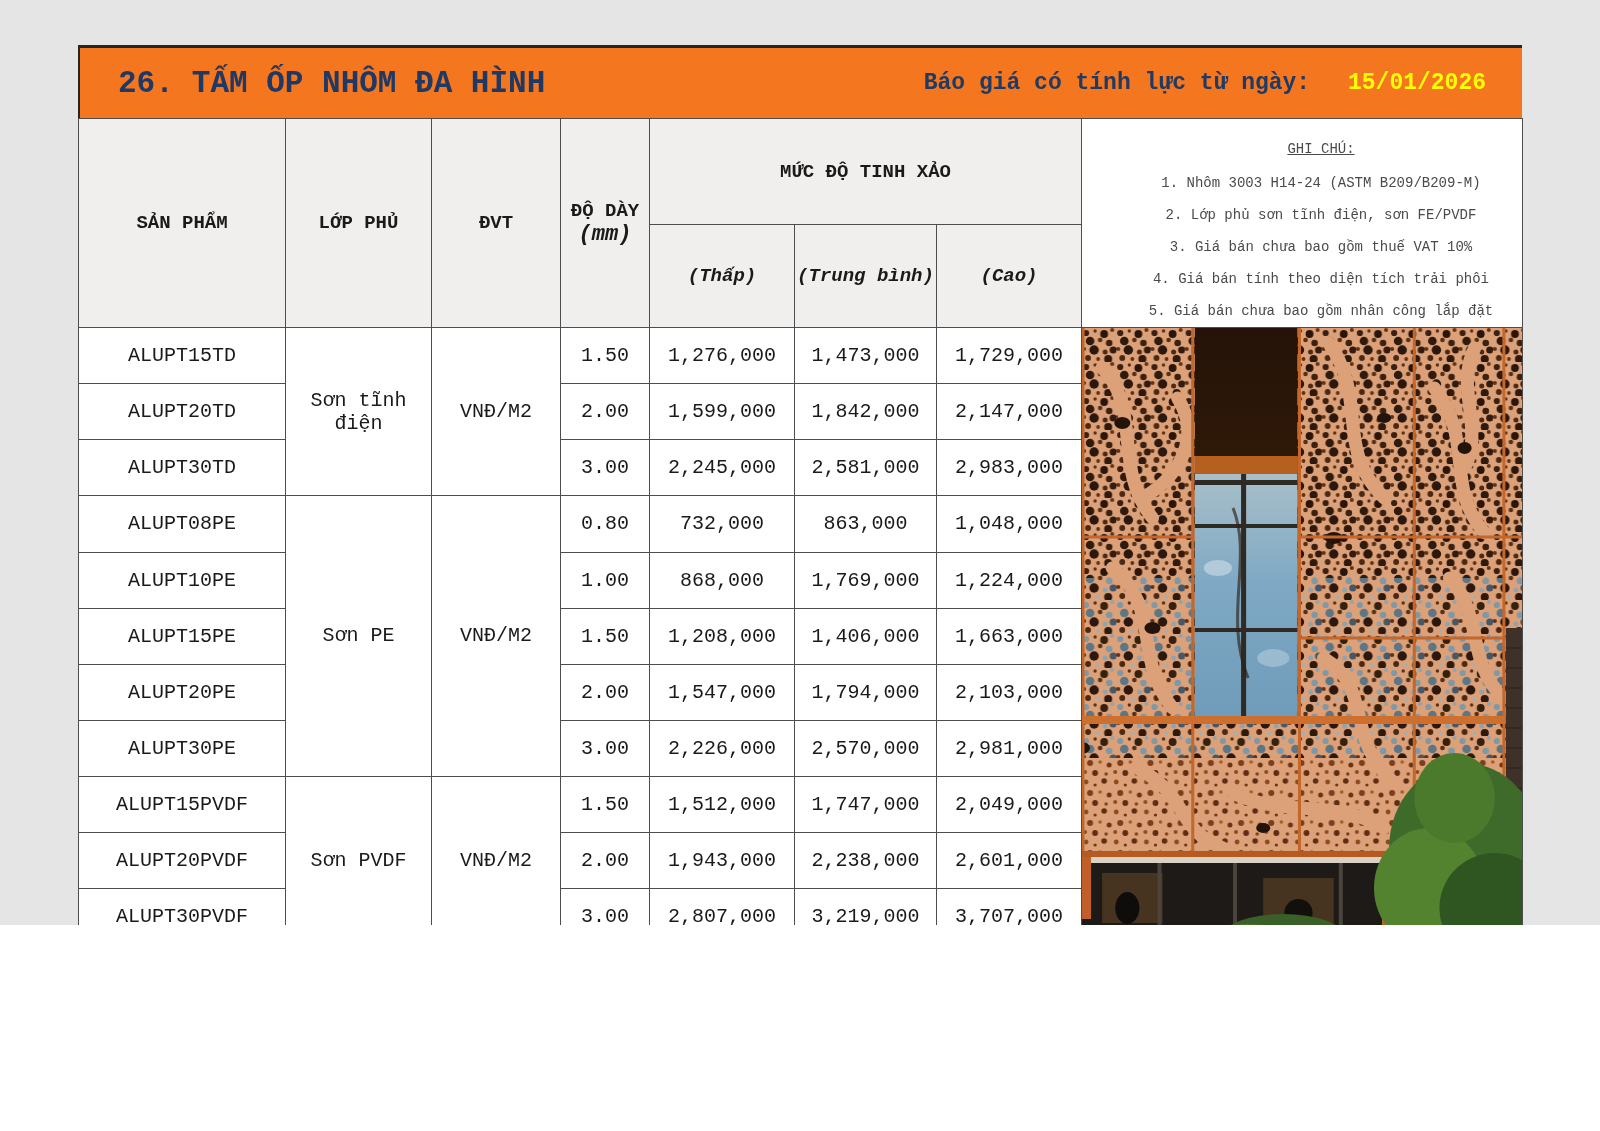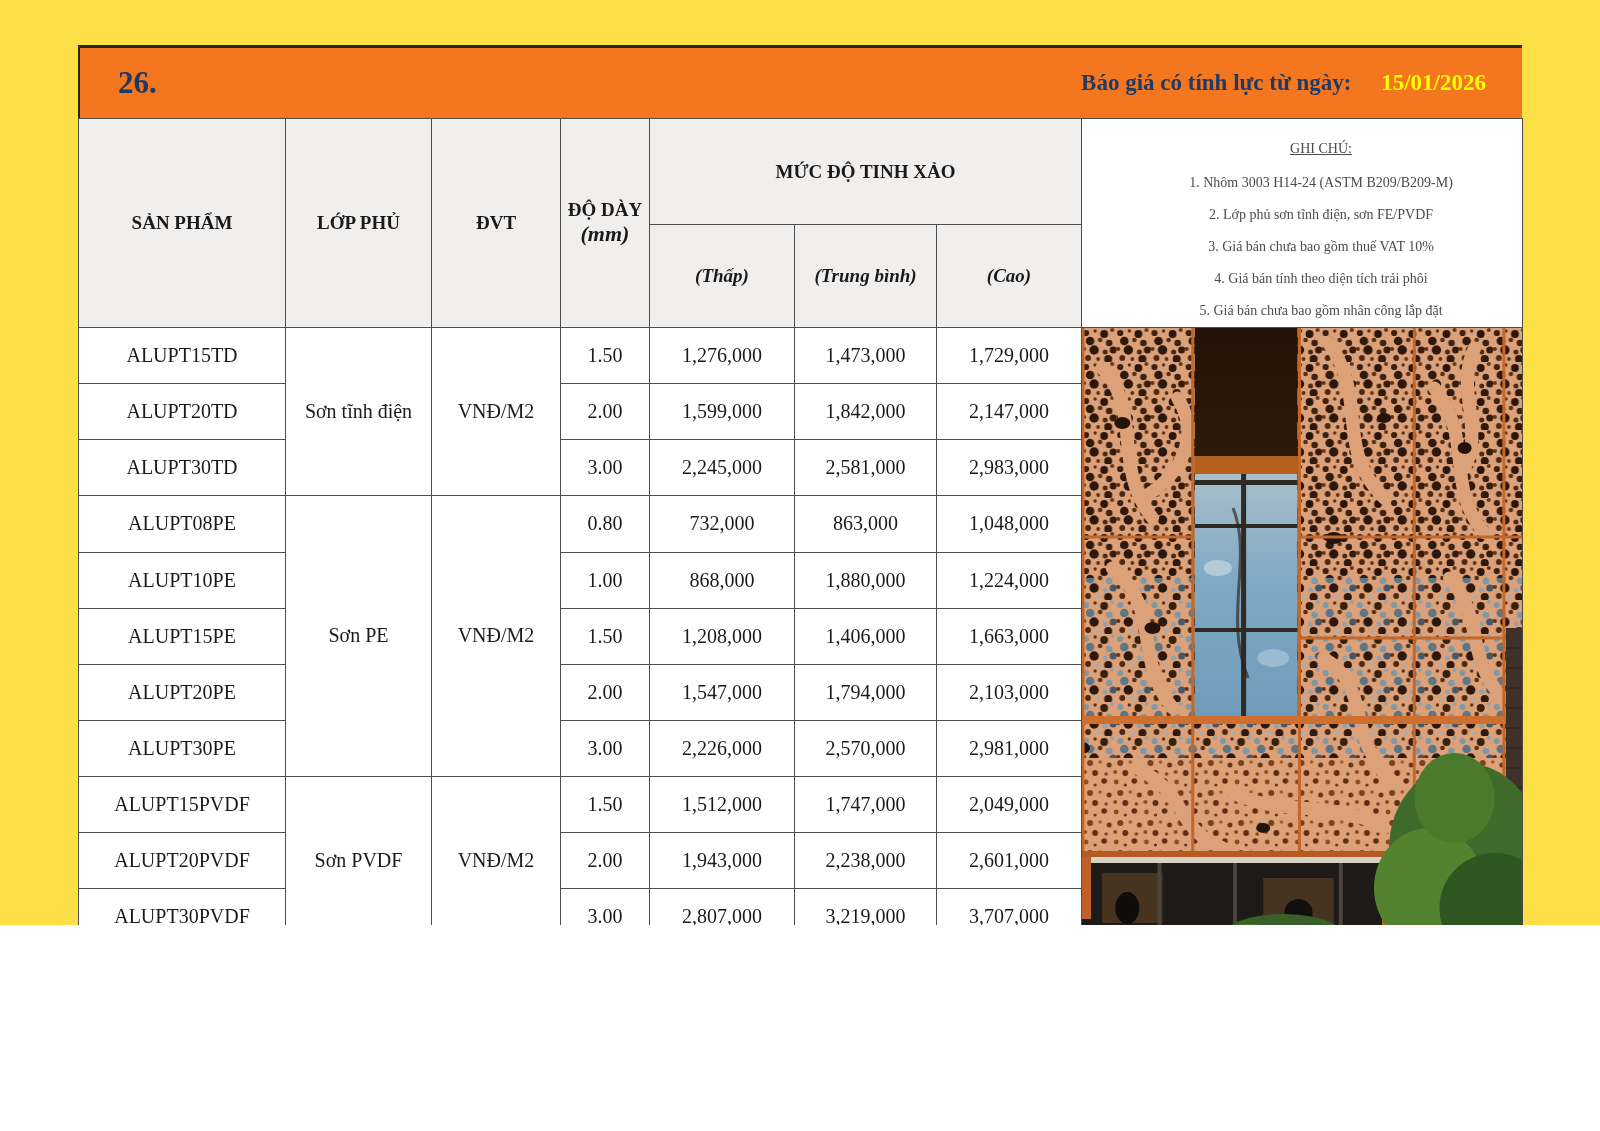--- a/index.html
+++ b/index.html
@@ -1,17 +1,17 @@
 <!DOCTYPE html>
 <html><head>
 <meta charset="utf-8">
 <style>
   html,body{margin:0;padding:0;background:#ffffff;}
-  .page{position:relative;width:1600px;height:925px;background:#fde047;
-        font-family:Liberation Serif, serif;overflow:hidden;}
+  .page{position:relative;width:1600px;height:925px;background:#e5e5e5;
+        font-family:Liberation Mono, monospace;overflow:hidden;}
 
   
   .titlebar{position:absolute;left:78px;top:45px;width:1444px;height:73px;
             background:#F4771F;box-sizing:border-box;
             border-top:3px solid #262626;border-left:2px solid #262626;
             display:flex;align-items:center;justify-content:space-between;
             padding:0 36px 0 38px;}
   .titleleft{display:flex;align-items:baseline;color:#1F3864;font-weight:bold;font-size:31px;}
   .titleleft .idx{margin-right:18px;}
   .validity{font-size:23px;font-weight:bold;color:#203A63;white-space:nowrap;}
@@ -43,20 +43,21 @@
           font-size:25px;font-weight:bold;}
 </style>
 </head>
 <body>
 
 <div class="page">
 
   <div class="titlebar">
     <div class="titleleft">
       <span class="idx">26.</span>
+      <span>TẤM ỐP NHÔM ĐA HÌNH</span>
     </div>
     <div class="validity">
       <span>Báo giá có tính lực từ ngày:</span>
       <span class="date">15/01/2026</span>
     </div>
   </div>
 
   <table class="price">
     <colgroup>
       <col style="width:207px">
@@ -285,21 +286,21 @@
       <td class="data" rowspan="5">VNĐ/M2</td>
       <td class="data">0.80</td>
       <td class="data">732,000</td>
       <td class="data">863,000</td>
       <td class="data">1,048,000</td>
     </tr>
     <tr class="d">
       <td class="data">ALUPT10PE</td>
       <td class="data">1.00</td>
       <td class="data">868,000</td>
-      <td class="data">1,880,000</td>
+      <td class="data">1,769,000</td>
       <td class="data">1,224,000</td>
     </tr>
     <tr class="d">
       <td class="data">ALUPT15PE</td>
       <td class="data">1.50</td>
       <td class="data">1,208,000</td>
       <td class="data">1,406,000</td>
       <td class="data">1,663,000</td>
     </tr>
     <tr class="d">

